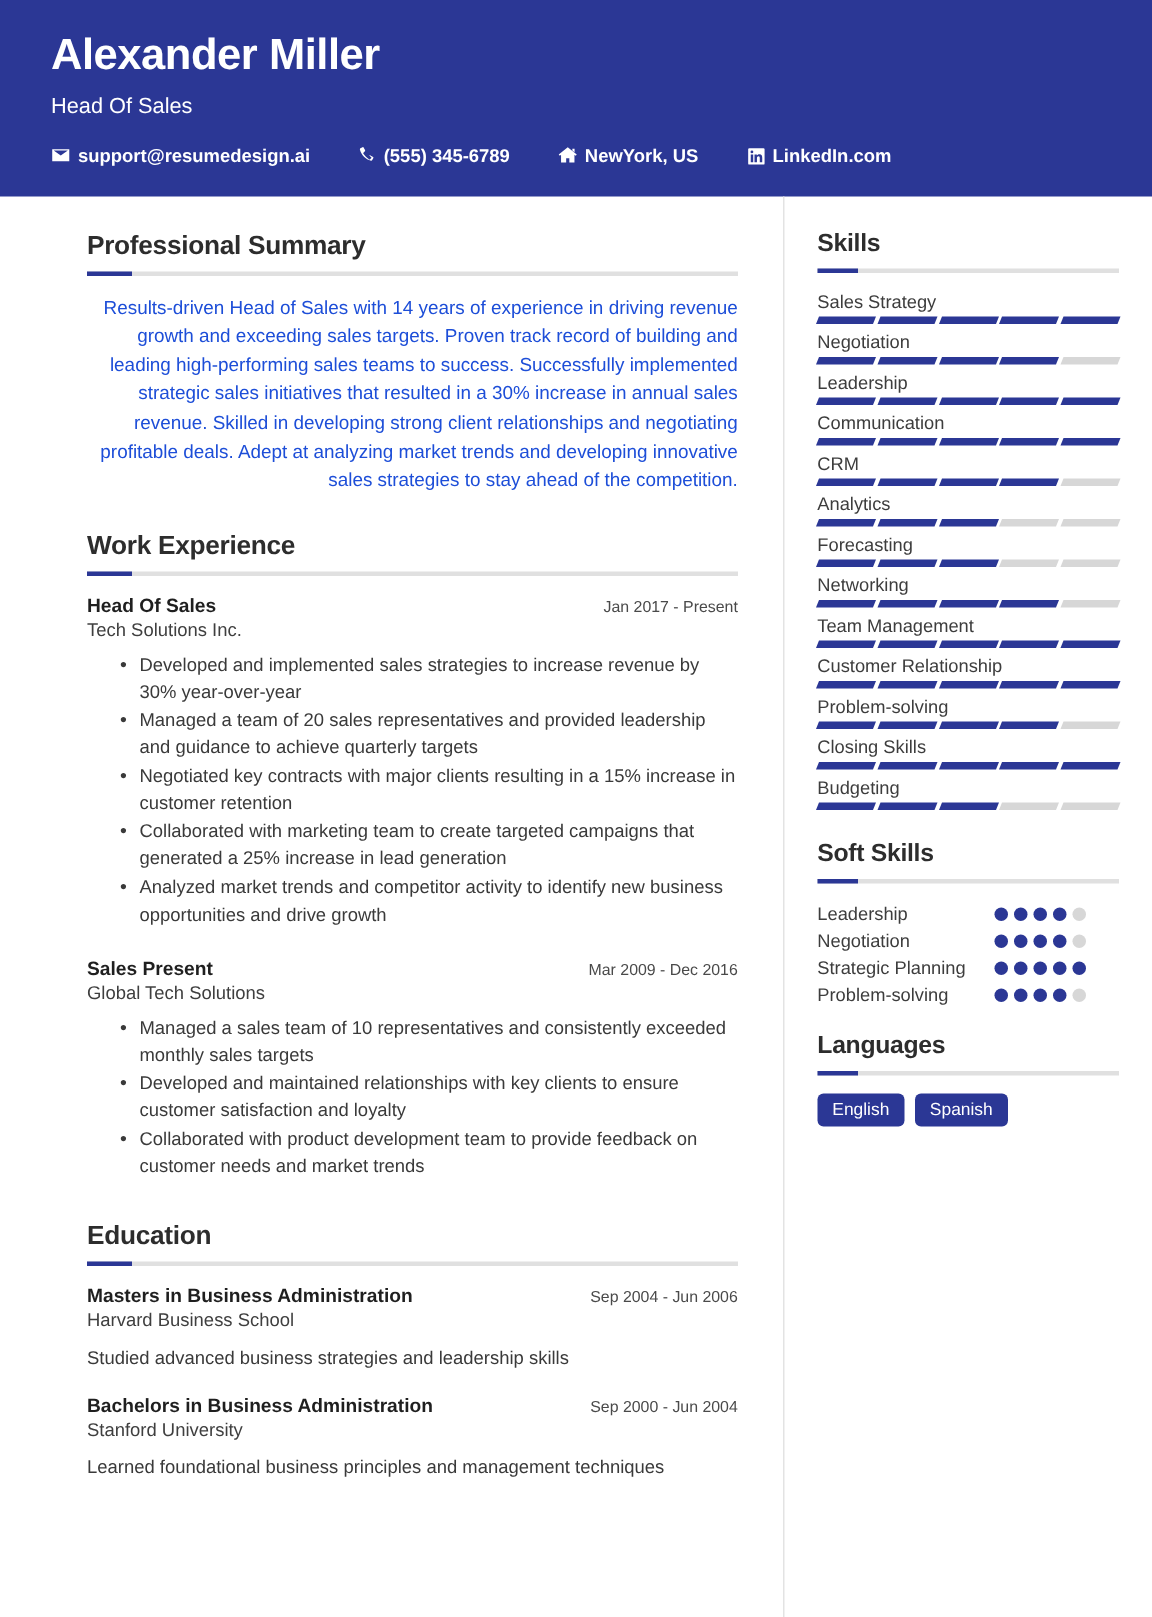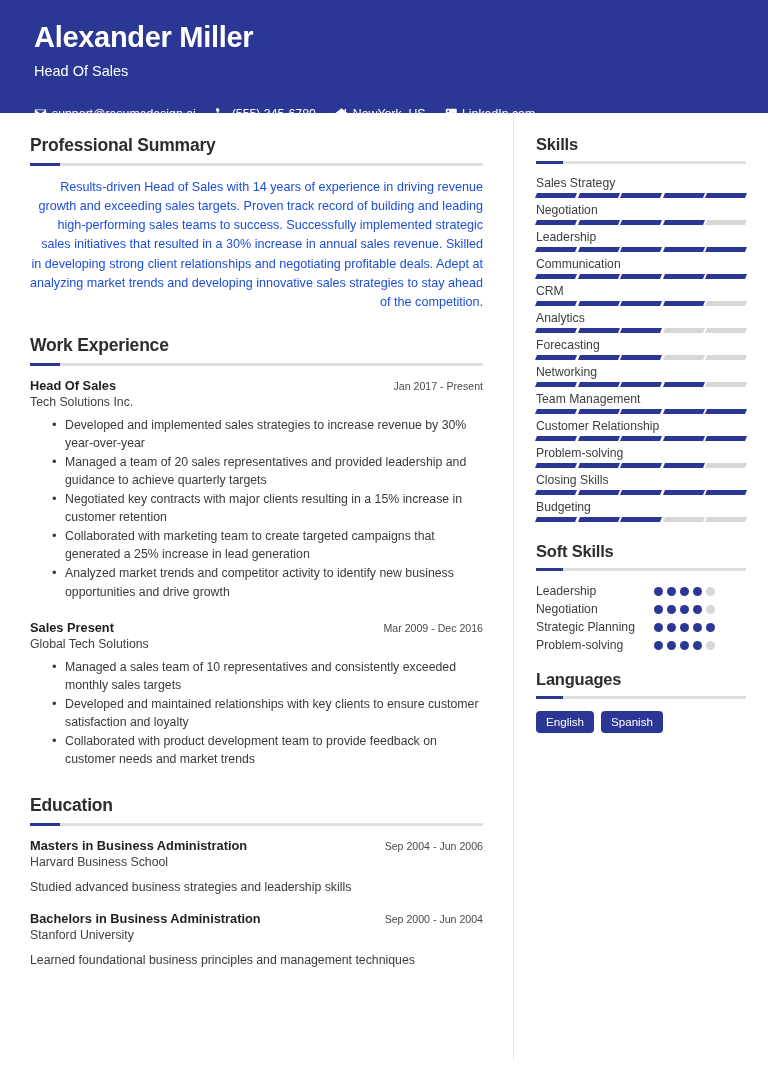--- a/index.html
+++ b/index.html
@@ -11,56 +11,58 @@
     font-family: "Liberation Sans", sans-serif;
     color: #333333;
     overflow: hidden;
   }
 
   
   .header {
     background: #2B3795;
     color: #ffffff;
     padding: 22px 34px 20px 34px;
-    height: 113px;
+    height: 131px;
   }
   .header-name {
     font-size: 29px;
     font-weight: bold;
     letter-spacing: -0.3px;
     line-height: 1.1;
     color: #ffffff;
   }
   .header-title {
     font-size: 14.5px;
     font-weight: normal;
     margin-top: 9px;
     color: #ffffff;
   }
   .contact-row {
     display: flex;
     align-items: center;
-    margin-top: 28px;
-    gap: 19px;
+    margin-top: 18px;
+    gap: 32px;
     flex-wrap: nowrap;
+    font-weight: bold;
   }
   .contact-item {
     display: flex;
     align-items: center;
     gap: 5px;
     font-size: 12.3px;
     color: #ffffff;
     white-space: nowrap;
   }
   .contact-item svg { display: block; fill: #ffffff; }
 
   
   .body-wrap {
     display: flex;
     height: 947px;
+    padding-left: 28px;
   }
   .col-main {
     width: 514px;
     padding: 22px 30px 0 30px;
     border-right: 1px solid #e3e3e3;
   }
   .col-side {
     width: 254px;
     padding: 22px 22px 0 22px;
   }

